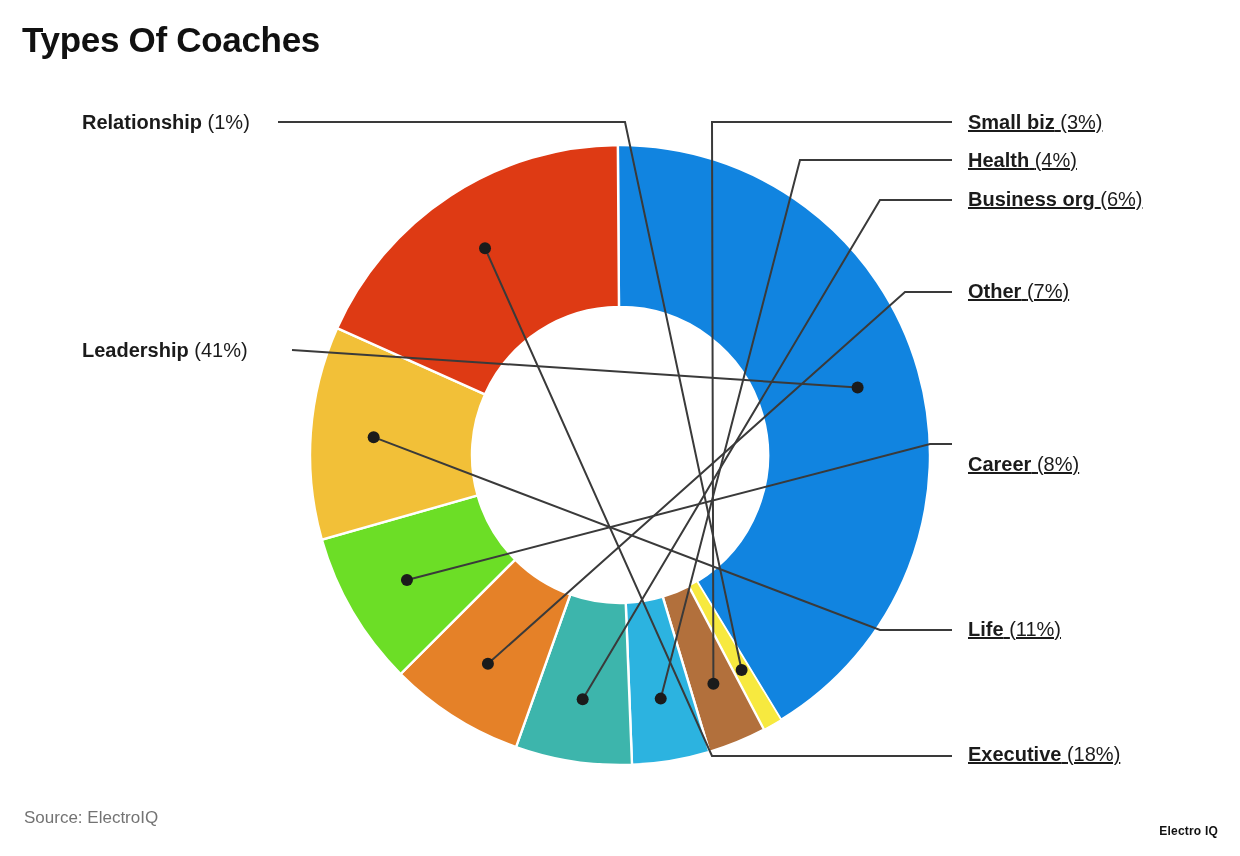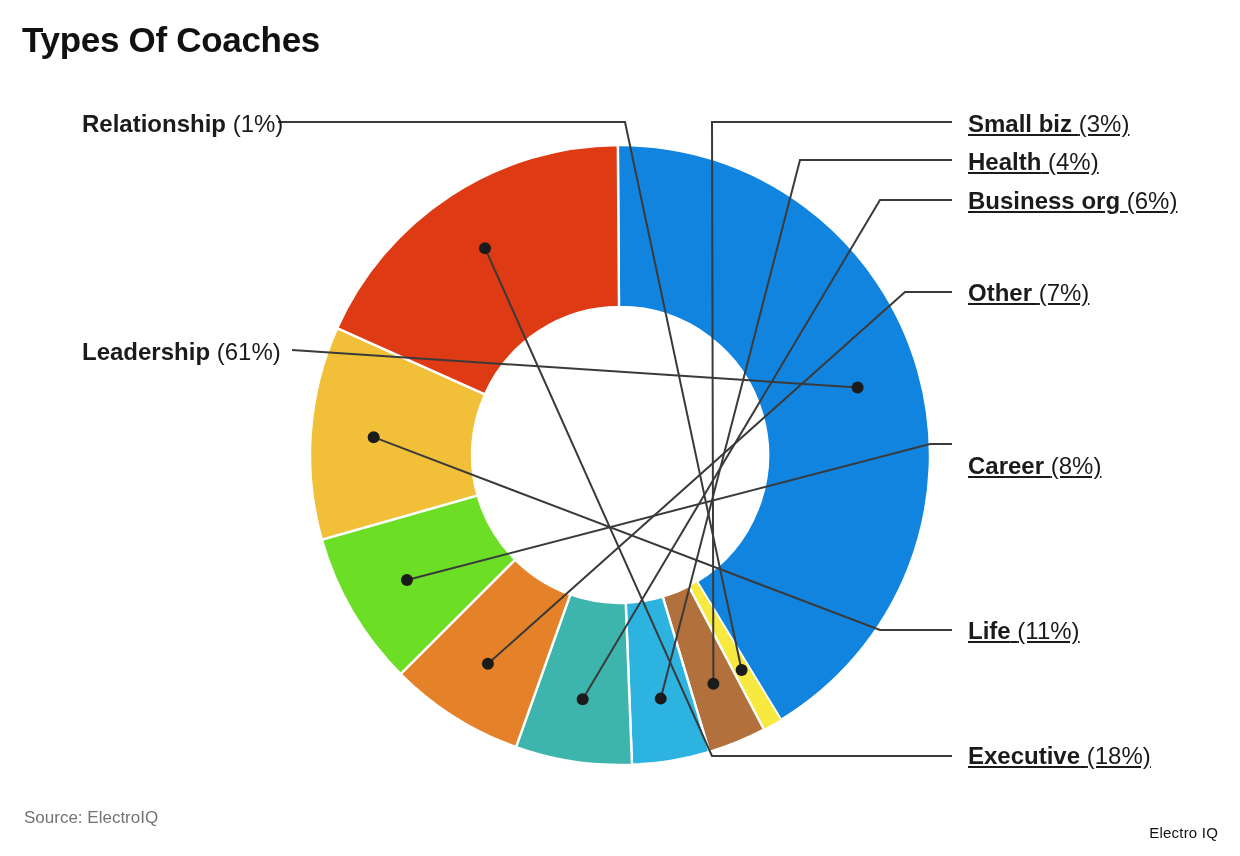--- a/index.html
+++ b/index.html
@@ -35,34 +35,34 @@
     top: 808px;
     font-size: 17px;
     color: #737373;
     font-weight: normal;
     white-space: nowrap;
   }
   #brand-logo {
     position: absolute;
     right: 22px;
     top: 824px;
-    font-size: 15px;
-    font-weight: normal;
+    font-size: 12px;
+    font-weight: bold;
     color: #111111;
     white-space: nowrap;
     letter-spacing: 0.2px;
   }
   #donut-svg {
     position: absolute;
     left: 0;
     top: 0;
   }
   .callout-label {
     position: absolute;
-    font-size: 24px;
+    font-size: 20px;
     color: #1b1b1b;
     white-space: nowrap;
     line-height: 1;
   }
   .callout-label .nm {
     font-weight: bold;
   }
   .callout-label .pct {
     font-weight: normal;
   }
@@ -110,21 +110,21 @@
       </g>
   </svg>
 
   <div class="callout-label lbl-left" style="left:82px; top:112px;">
     <span class="nm">Relationship</span>
     <span class="pct">(1%)</span>
   </div>
 
   <div class="callout-label lbl-left" style="left:82px; top:340px;">
     <span class="nm">Leadership</span>
-    <span class="pct">(61%)</span>
+    <span class="pct">(41%)</span>
   </div>
 
   <div class="callout-label lbl-right" style="left:968px; top:112px;">
     <span class="nm">Small biz</span>
     <span class="pct">(3%)</span>
   </div>
 
   <div class="callout-label lbl-right" style="left:968px; top:150px;">
     <span class="nm">Health</span>
     <span class="pct">(4%)</span>

